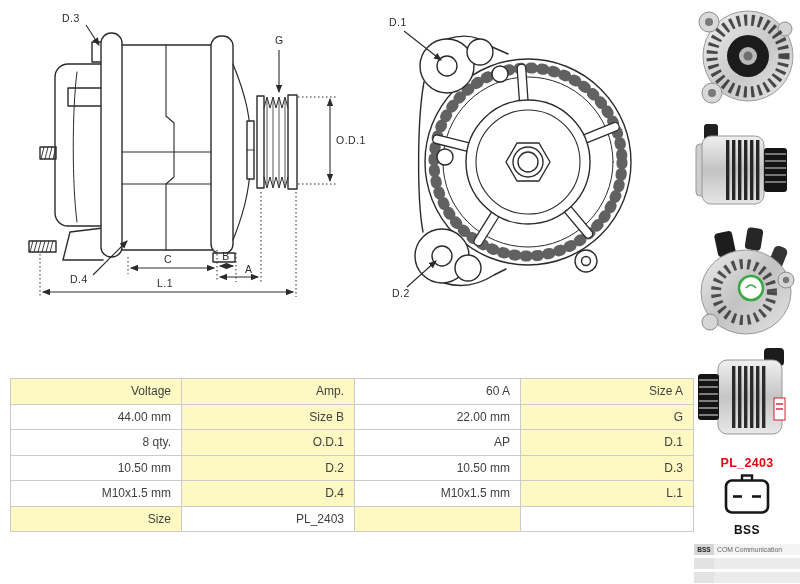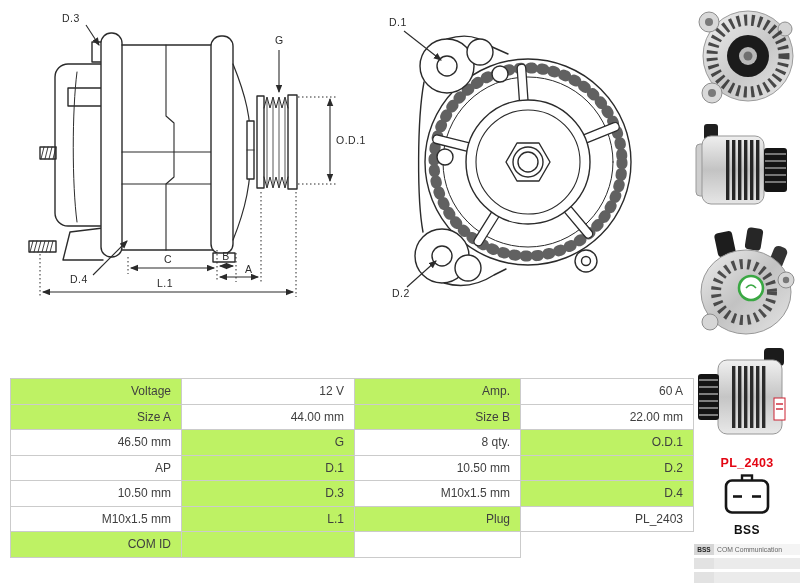--- a/index.html
+++ b/index.html
@@ -29,21 +29,21 @@
   .pin-row:nth-child(n+2) .pin-desc{background:#ebebeb}
   
   .info{position:absolute;left:0;top:312px;width:694px;height:64px;font-size:13px}
   
   .spec-table{position:absolute;left:10px;top:378px;width:683px;display:grid;
     grid-template-columns:171px 173px 166px 173px;grid-auto-rows:25.5px;
     border-top:1px solid #cbcbcb;border-left:1px solid #cbcbcb;font-size:12px;color:#3f3f3f}
   .cell{border-right:1px solid #cbcbcb;border-bottom:1px solid #cbcbcb;background:#fff;
     display:flex;align-items:center;justify-content:flex-end;padding-right:10px;box-sizing:border-box;
     overflow:hidden;white-space:nowrap}
-  .cell.lab{background:#bef264}
+  .cell.lab{background:#fef9c3}
 </style>
 </head>
 <body>
 
 <div class="drawings">
 <svg width="690" height="310" viewBox="0 0 690 310">
   <defs>
     <marker id="ah" markerWidth="9" markerHeight="8" refX="6.5" refY="3" orient="auto-start-reverse">
       <path d="M0,0 L7.5,3 L0,6 z" fill="#2b2b2b"></path>
     </marker>
@@ -297,46 +297,43 @@
   
   
   
   
   
   
 </div>
 
 <div class="spec-table">
   <div class="cell lab">Voltage</div>
-  <div class="cell">12 V</div>
   <div class="cell lab">Amp.</div>
   <div class="cell">60 A</div>
 
   <div class="cell lab">Size A</div>
   <div class="cell">44.00 mm</div>
   <div class="cell lab">Size B</div>
   <div class="cell">22.00 mm</div>
 
-  <div class="cell">46.50 mm</div>
   <div class="cell lab">G</div>
   <div class="cell">8 qty.</div>
 
   <div class="cell lab">O.D.1</div>
   <div class="cell">AP</div>
 
   <div class="cell lab">D.1</div>
   <div class="cell">10.50 mm</div>
   <div class="cell lab">D.2</div>
   <div class="cell">10.50 mm</div>
 
   <div class="cell lab">D.3</div>
   <div class="cell">M10x1.5 mm</div>
   <div class="cell lab">D.4</div>
   <div class="cell">M10x1.5 mm</div>
 
   <div class="cell lab">L.1</div>
-  <div class="cell lab">Plug</div>
+  <div class="cell lab">Size</div>
   <div class="cell">PL_2403</div>
 
-  <div class="cell lab">COM ID</div>
   <div class="cell lab"></div>
   <div class="cell"></div>
 </div>
 
 </body></html>

